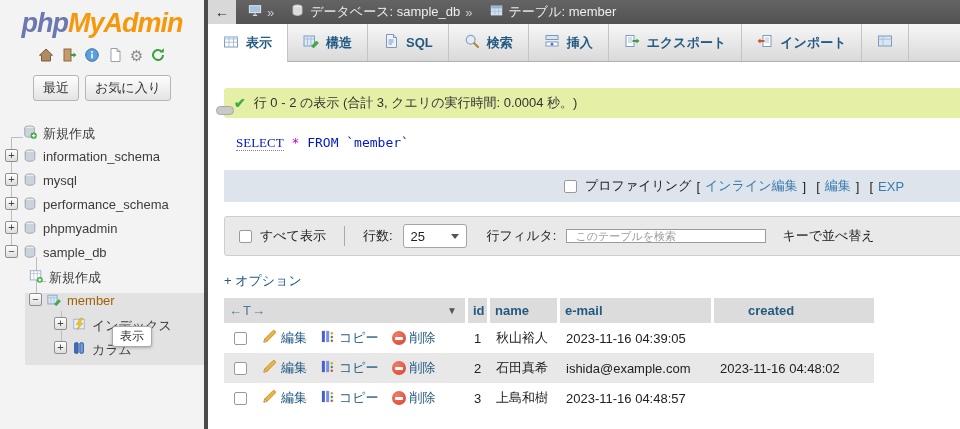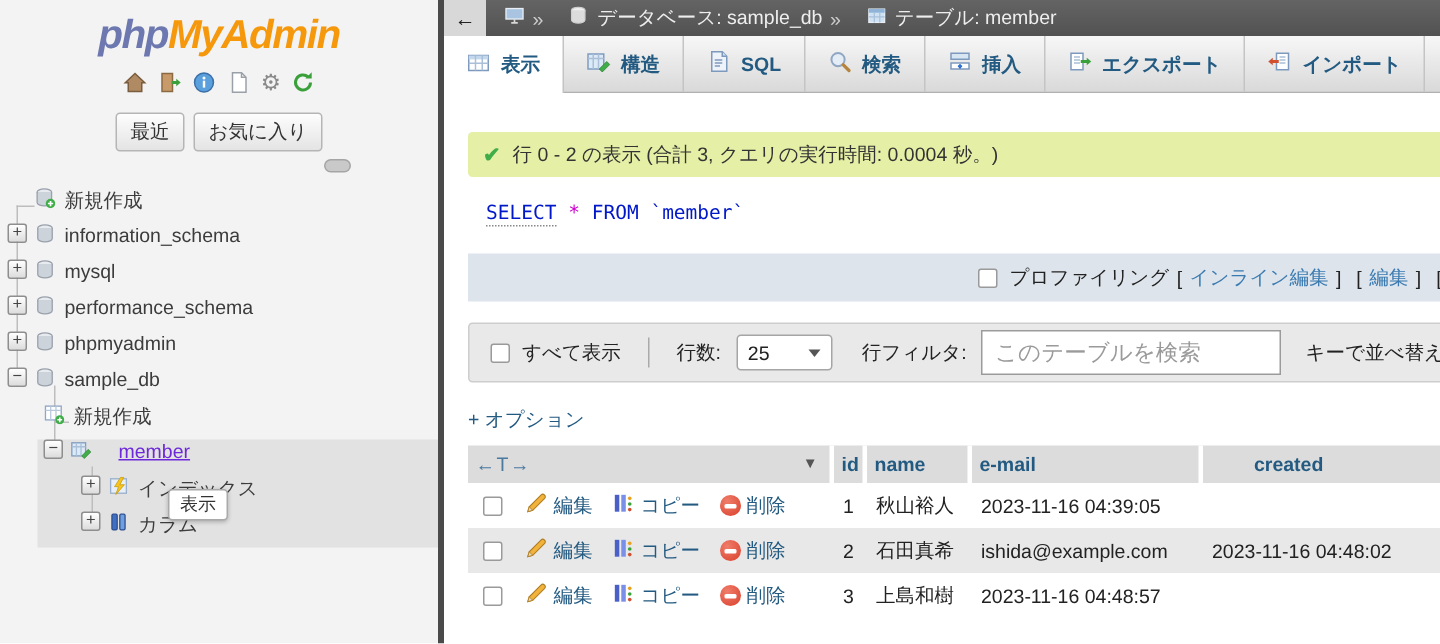--- a/index.html
+++ b/index.html
@@ -1,21 +1,21 @@
 <!DOCTYPE html>
 <html><head>
 <meta charset="utf-8">
 <style>
   html,body{margin:0;padding:0;}
   body{width:960px;height:429px;overflow:hidden;background:#fff;
        font-family:"Liberation Sans",sans-serif;font-size:13px;}
   .app{display:flex;width:960px;height:429px;}
 
   
-  .sidebar{width:292px;flex:none;background:#f3f3f3;position:relative;}
+  .sidebar{width:204px;flex:none;background:#f3f3f3;position:relative;}
   .logo{text-align:center;margin-top:8px;font-size:27px;font-weight:bold;font-style:italic;letter-spacing:-1px;}
   .logo .php{color:#6c78af;}
   .logo .ma{color:#f6980c;}
   .side-icons{display:flex;justify-content:center;align-items:center;gap:7px;margin-top:8px;height:18px;}
   .gear-glyph{font-size:15px;color:#8a8a8a;line-height:16px;}
   .side-tabs{display:flex;justify-content:center;gap:6px;margin-top:10px;}
   .side-tab{background:linear-gradient(#fdfdfd,#e4e4e4);border:1px solid #b5b5b5;border-radius:3px;
             padding:3px 9px;color:#333;cursor:pointer;}
   .collapse-pill{position:absolute;left:216px;top:106px;width:18px;height:9px;background:#c9c9c9;
                  border:1px solid #a5a5a5;border-radius:5px;box-sizing:border-box;}
@@ -24,21 +24,21 @@
   .vline{position:absolute;width:1px;background:#bdbdbd;}
   .hline{position:absolute;height:1px;background:#bdbdbd;}
   .trow{height:24px;display:flex;position:relative;z-index:1;cursor:pointer;}
   .l0{padding-left:5px;} .l1{padding-left:29px;} .l2{padding-left:54px;}
   .expander{width:13px;height:13px;box-sizing:border-box;border:1px solid #8e8e8e;border-radius:2px;
             background:linear-gradient(#fff,#dcdcdc);font-size:11px;line-height:10px;text-align:center;
             color:#444;margin-right:5px;flex:none;}
   .exp-spacer{width:18px;flex:none;}
   .ticon{width:14px;height:14px;margin-right:6px;flex:none;}
   .tlabel{color:#3c3c3c;white-space:nowrap;}
-  .member-row .tlabel{text-decoration:underline;color:#6d28d9;margin-left:12px;}
+  .member-row .tlabel{color:#a16207;}
   .tooltip{position:absolute;left:112px;top:201px;background:#fff;border:1px solid #aaa;border-radius:3px;
            padding:1px 7px;font-size:12px;color:#333;box-shadow:0 1px 3px rgba(0,0,0,.25);z-index:6;}
 
   
   .divider{width:4px;flex:none;background:#4a4a4a;cursor:col-resize;}
 
   
   .main{flex:1;overflow:hidden;background:#fff;}
   .crumbbar{height:24px;background:linear-gradient(#646464,#525252);display:flex;align-items:center;color:#eee;}
   .backbtn{width:28px;height:24px;background:#d8d8d8;color:#222;display:flex;align-items:center;
@@ -52,21 +52,21 @@
        color:#235a81;font-weight:bold;white-space:nowrap;cursor:pointer;}
   .tab.active{background:#fff;margin-bottom:-1px;}
 
   .message{margin:26px 0 0 16px;width:780px;height:30px;background:#e5efa5;border-radius:3px;
            display:flex;align-items:center;box-sizing:border-box;padding-left:10px;color:#333;}
   .check{color:#3fae49;font-weight:bold;margin-right:8px;font-size:14px;}
 
   .sqlbox{margin:6px 0 0 16px;width:780px;box-sizing:border-box;padding:11px 0 9px 12px;background:#fff;
           font-family:"DejaVu Sans Mono",monospace;font-size:13px;white-space:nowrap;}
   .kw{color:#0018c8;}
-  .kw.u{border-bottom:1px dotted #888;}
+  .kw.u{border-bottom:1px dotted #888;font-family:Liberation Serif, serif;}
   .star{color:#cf00cf;}
   .ident{color:#0018c8;}
 
   .profiling{margin:10px 0 0 16px;width:780px;height:32px;background:#dde4eb;display:flex;align-items:center;
              box-sizing:border-box;padding-left:340px;color:#222;white-space:nowrap;}
   .cb{width:13px;height:13px;box-sizing:border-box;border:1px solid #9a9a9a;background:#fff;border-radius:2px;
       flex:none;display:inline-block;cursor:pointer;}
   .profiling .cb{margin-right:8px;}
   .plink{color:#3a7ab0;cursor:pointer;}
   .pbr{margin:0 5px;color:#222;}
@@ -75,22 +75,22 @@
             border-radius:3px;display:flex;align-items:center;box-sizing:border-box;padding-left:14px;
             white-space:nowrap;color:#222;}
   .controls .cb{margin-right:8px;}
   .vsep{width:1px;height:20px;background:#aaa;margin:0 18px;}
   .selectbox{width:64px;height:24px;background:#fff;border:1px solid #a5a5a5;border-radius:3px;display:flex;
              align-items:center;justify-content:space-between;padding:0 7px;margin-left:10px;
              box-sizing:border-box;color:#222;cursor:pointer;}
   .chev{width:0;height:0;border-left:4px solid transparent;border-right:4px solid transparent;
         border-top:5px solid #555;}
   .filterlabel{margin-left:20px;}
-  .filterinput{margin-left:10px;width:200px;height:30px;border:1px solid #9b9b9b;background:#fff;
-               box-sizing:border-box;padding:0 8px;font-size:15px;font-family:inherit;color:#ec4899;}
+  .filterinput{margin-left:10px;width:200px;height:14px;border:1px solid #9b9b9b;background:#fff;
+               box-sizing:border-box;padding:0 8px;font-size:11px;font-family:inherit;color:#ec4899;}
   .filterinput::placeholder{color:#9a9a9a;}
   .sortlabel{margin-left:16px;}
 
   .options{display:inline-block;margin:16px 0 0 16px;color:#235a81;cursor:pointer;text-align:center;}
 
   .dtable{margin:8px 0 0 16px;width:650px;}
   .thead,.drow{display:grid;grid-template-columns:244px 22px 70px 154px 160px;}
   .thead{height:25px;}
   .th{background:#dcdcdc;display:flex;align-items:center;color:#235a81;font-weight:bold;
       padding-left:5px;box-sizing:border-box;border-right:3px solid #fff;}

